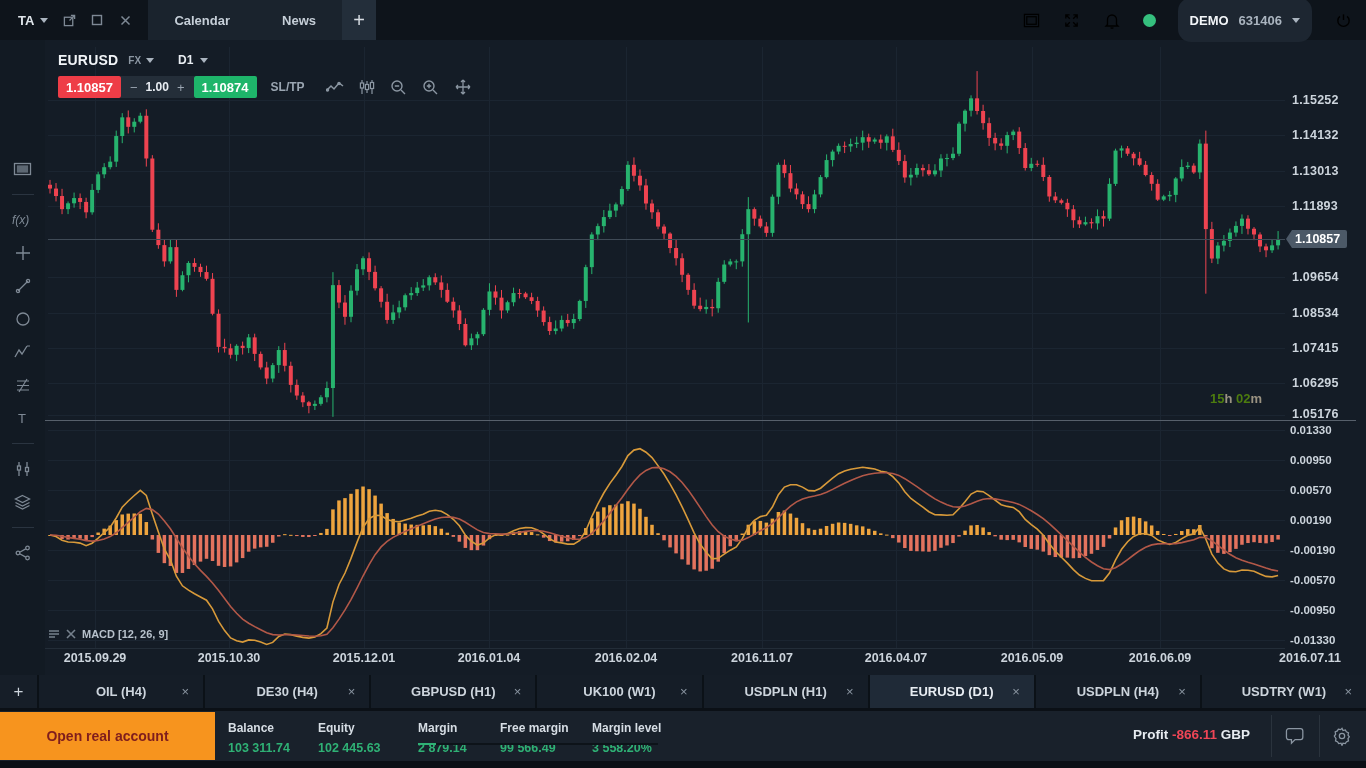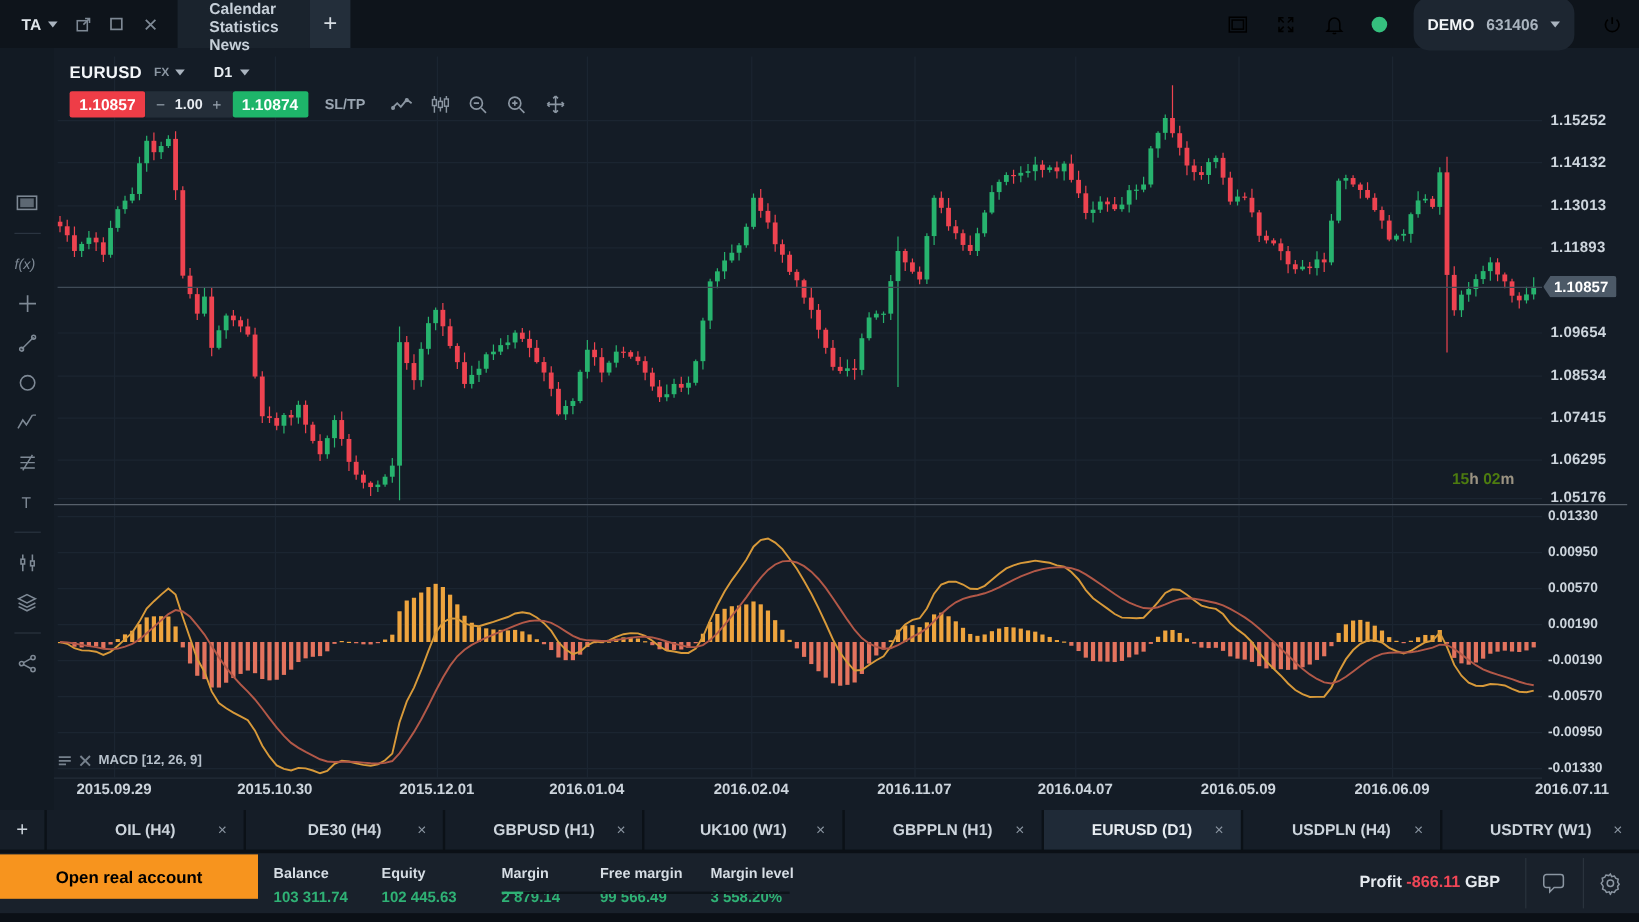--- a/index.html
+++ b/index.html
@@ -3,21 +3,21 @@
 <meta charset="utf-8">
 <style>
   html,body{margin:0;padding:0;background:#0b1016;}
   *{box-sizing:border-box;font-family:"Liberation Sans",sans-serif;}
   #app{position:relative;width:1366px;height:768px;background:#0b1016;overflow:hidden;}
 
   
   #topbar{position:absolute;left:0;top:0;width:1366px;height:40px;background:#0e141b;display:flex;align-items:stretch;}
   #ws-tab{display:flex;align-items:center;gap:6px;padding:0 12px 0 18px;color:#dfe5ea;font-weight:700;font-size:13px;}
   #ws-controls{display:flex;align-items:center;gap:10px;color:#7e8995;padding-right:14px;}
-  #menu-tabs{display:flex;align-items:stretch;background:#1a232d;flex-direction:column;}
+  #menu-tabs{display:flex;align-items:stretch;background:#1a232d;}
   .menu-tab{display:flex;align-items:center;padding:0 26px;color:#c6cfd8;font-weight:700;font-size:13px;cursor:pointer;}
   #menu-plus{width:34px;background:#232e3a;display:flex;align-items:center;justify-content:center;color:#d7dde3;font-size:20px;font-weight:400;}
   #topbar-spacer{flex:1;}
   #topbar-right{display:flex;align-items:center;gap:22px;padding-right:14px;}
   .tb-icon{width:18px;height:18px;display:inline-flex;align-items:center;justify-content:center;}
   #status-dot{width:13px;height:13px;border-radius:50%;background:#35c07e;}
   #account-box{display:flex;align-items:center;gap:10px;background:#1d2631;border-radius:13px;height:44px;padding:0 12px;}
   #account-box .mode{color:#f2f5f8;font-weight:700;font-size:13px;}
   #account-box .num{color:#aab4bf;font-weight:700;font-size:13px;}
   .caret{width:0;height:0;border-left:4px solid transparent;border-right:4px solid transparent;border-top:5px solid #aab4bf;display:inline-block;}
@@ -56,21 +56,21 @@
 
   
   #bottom-tabs{position:absolute;left:0;top:675px;width:1366px;height:33px;background:#0b1117;display:flex;gap:2px;align-items:stretch;}
   #bt-plus{width:37px;background:#161e28;display:flex;align-items:center;justify-content:center;color:#cdd5dd;font-size:17px;}
   .b-tab{flex:1;background:#151d27;display:flex;align-items:center;justify-content:center;position:relative;color:#ccd4dc;font-weight:700;font-size:13px;cursor:pointer;}
   .b-tab .x{position:absolute;right:14px;color:#8a95a1;font-weight:400;font-size:13px;cursor:pointer;}
   .b-tab.active{background:#1f2a37;color:#e8edf2;}
 
   
   #status-bar{position:absolute;left:0;top:711px;width:1366px;height:50px;background:#19212b;}
-  #open-account{position:absolute;left:0;top:1px;width:215px;height:37px;background:#f7941e;color:#000000;font-weight:700;font-size:14px;display:flex;align-items:center;justify-content:center;cursor:pointer;}
+  #open-account{position:absolute;left:0;top:1px;width:215px;height:48px;background:#f7941e;color:#7f1d1d;font-weight:700;font-size:14px;display:flex;align-items:center;justify-content:center;cursor:pointer;}
   .sf{position:absolute;top:10px;}
   .sf .lbl{color:#d6dde4;font-weight:700;font-size:12px;}
   .sf .val{color:#2fb175;font-weight:700;font-size:12.5px;margin-top:6px;}
   #margin-bar{position:absolute;left:418px;top:32px;width:240px;height:2px;background:#0d1319;}
   #margin-bar .fill{height:2px;background:#2fb175;width:18px;}
   #profit{position:absolute;right:116px;top:16px;font-weight:700;font-size:13.5px;color:#e6ebf0;white-space:nowrap;}
   #profit .neg{color:#ef4656;}
   .sb-divider{position:absolute;top:4px;width:1px;height:42px;background:#2a333d;}
   .sb-icon{position:absolute;top:13px;width:24px;height:24px;color:#8b96a2;display:flex;align-items:center;justify-content:center;cursor:pointer;}
 </style>
@@ -760,21 +760,20 @@
           </svg>
       </span>
       <span class="tb-icon">
         <svg width="11" height="11" viewBox="0 0 11 11" stroke="currentColor" stroke-width="1.5">
             <path d="M1.5 1.5l8 8M9.5 1.5l-8 8"></path>
           </svg>
       </span>
     </div>
     <div id="menu-tabs">
         <div class="menu-tab">Calendar</div>
-        <div class="menu-tab">Statistics</div>
         <div class="menu-tab">News</div>
       </div>
     <div id="menu-plus">+</div>
     <div id="topbar-spacer"></div>
     <div id="topbar-right">
       <span class="tb-icon">
         <svg width="17" height="17" viewBox="0 0 18 18" fill="none" stroke="currentColor" stroke-width="1.3">
             <rect x="1.5" y="2.5" width="15" height="13"></rect>
             <rect x="4" y="5" width="10" height="8"></rect>
           </svg>
@@ -992,21 +991,21 @@
       </div>
       <div class="b-tab">
         <span>GBPUSD (H1)</span>
         <span class="x">×</span>
       </div>
       <div class="b-tab">
         <span>UK100 (W1)</span>
         <span class="x">×</span>
       </div>
       <div class="b-tab">
-        <span>GBPPLN (H1)</span>
+        <span>USDPLN (H1)</span>
         <span class="x">×</span>
       </div>
       <div class="b-tab active">
         <span>EURUSD (D1)</span>
         <span class="x">×</span>
       </div>
       <div class="b-tab">
         <span>USDPLN (H4)</span>
         <span class="x">×</span>
       </div>

